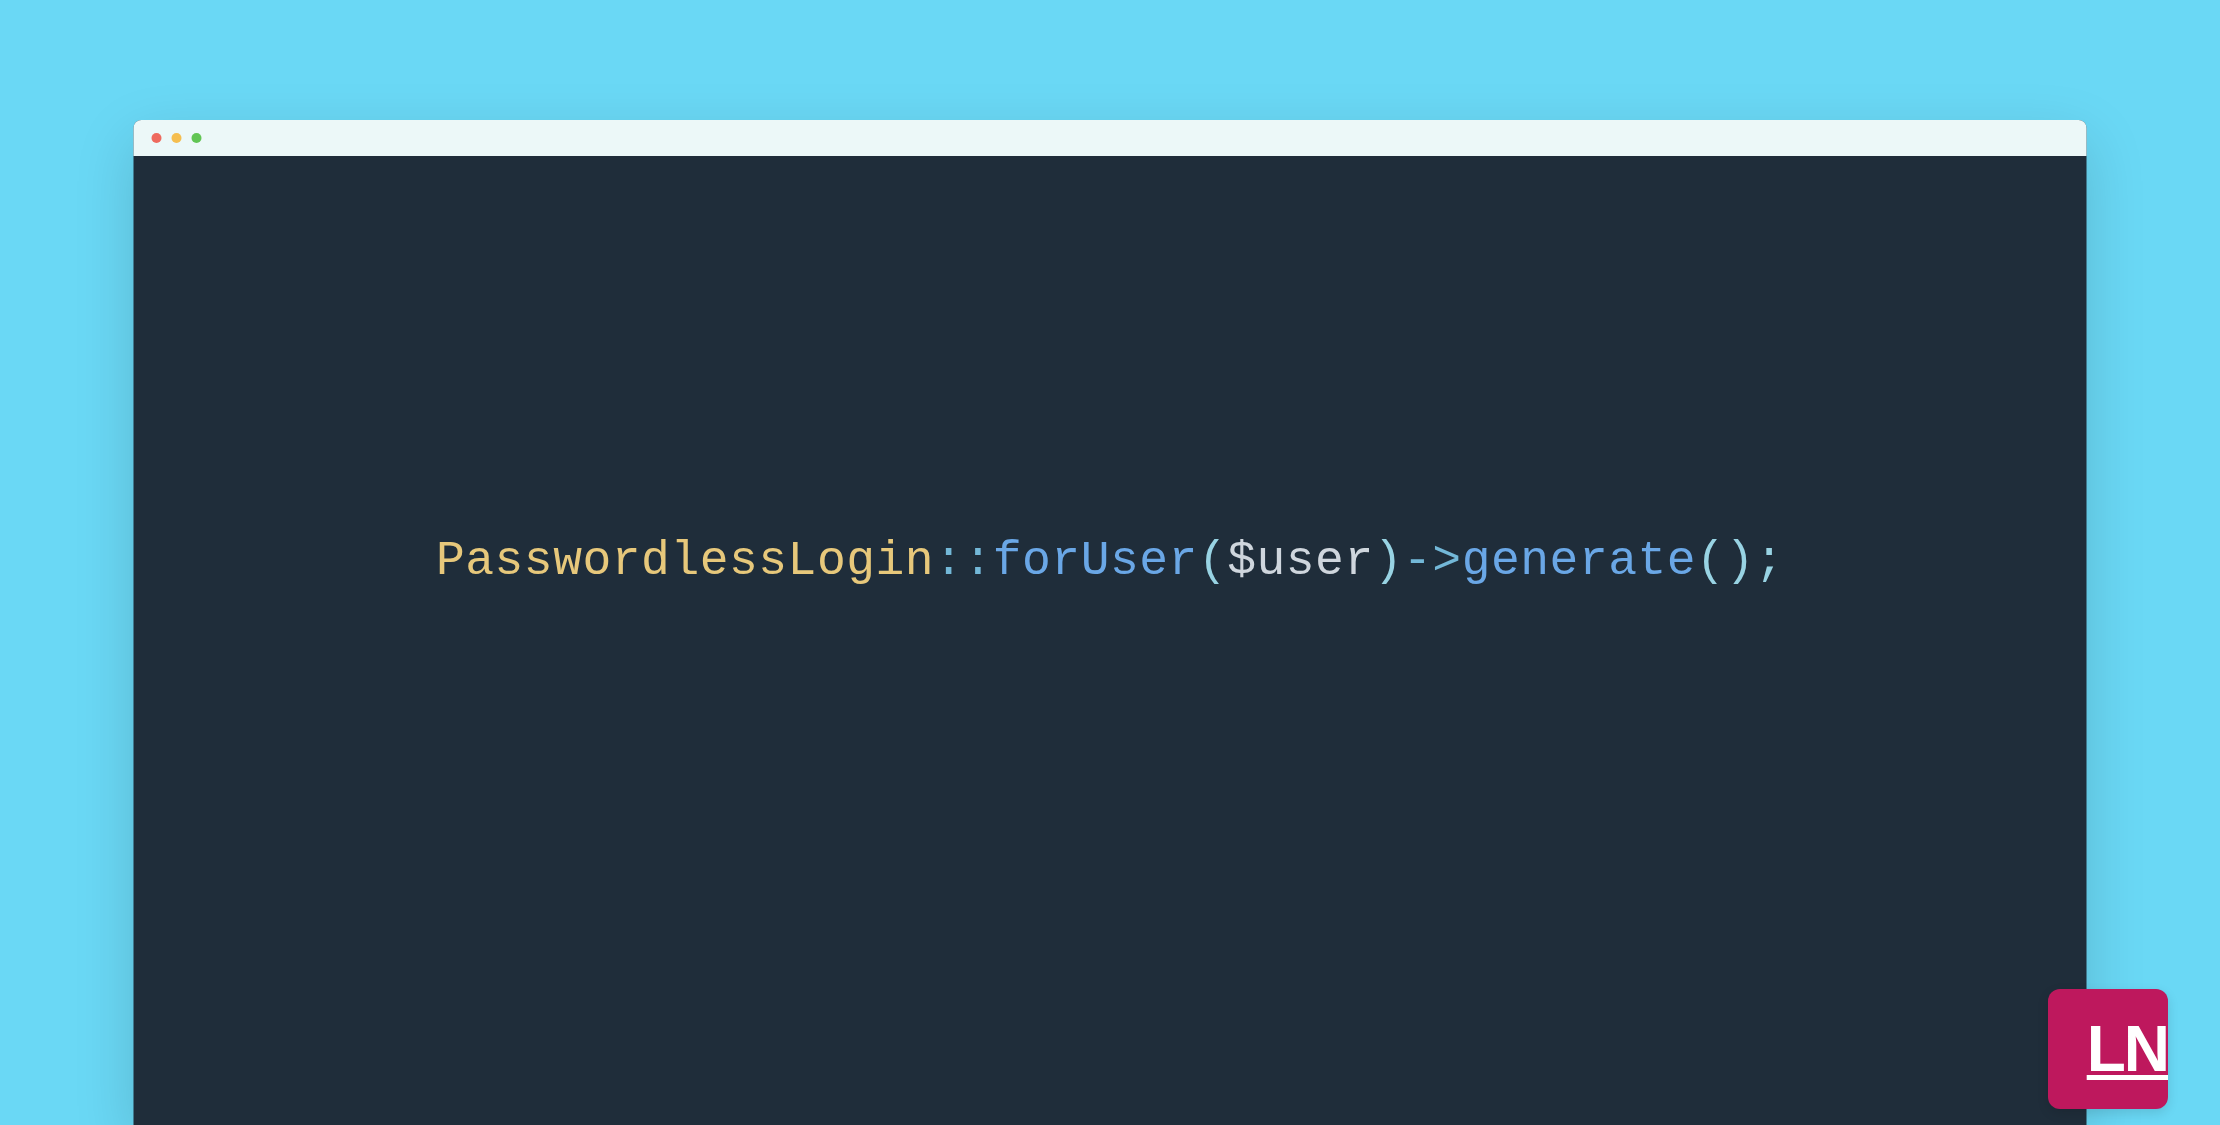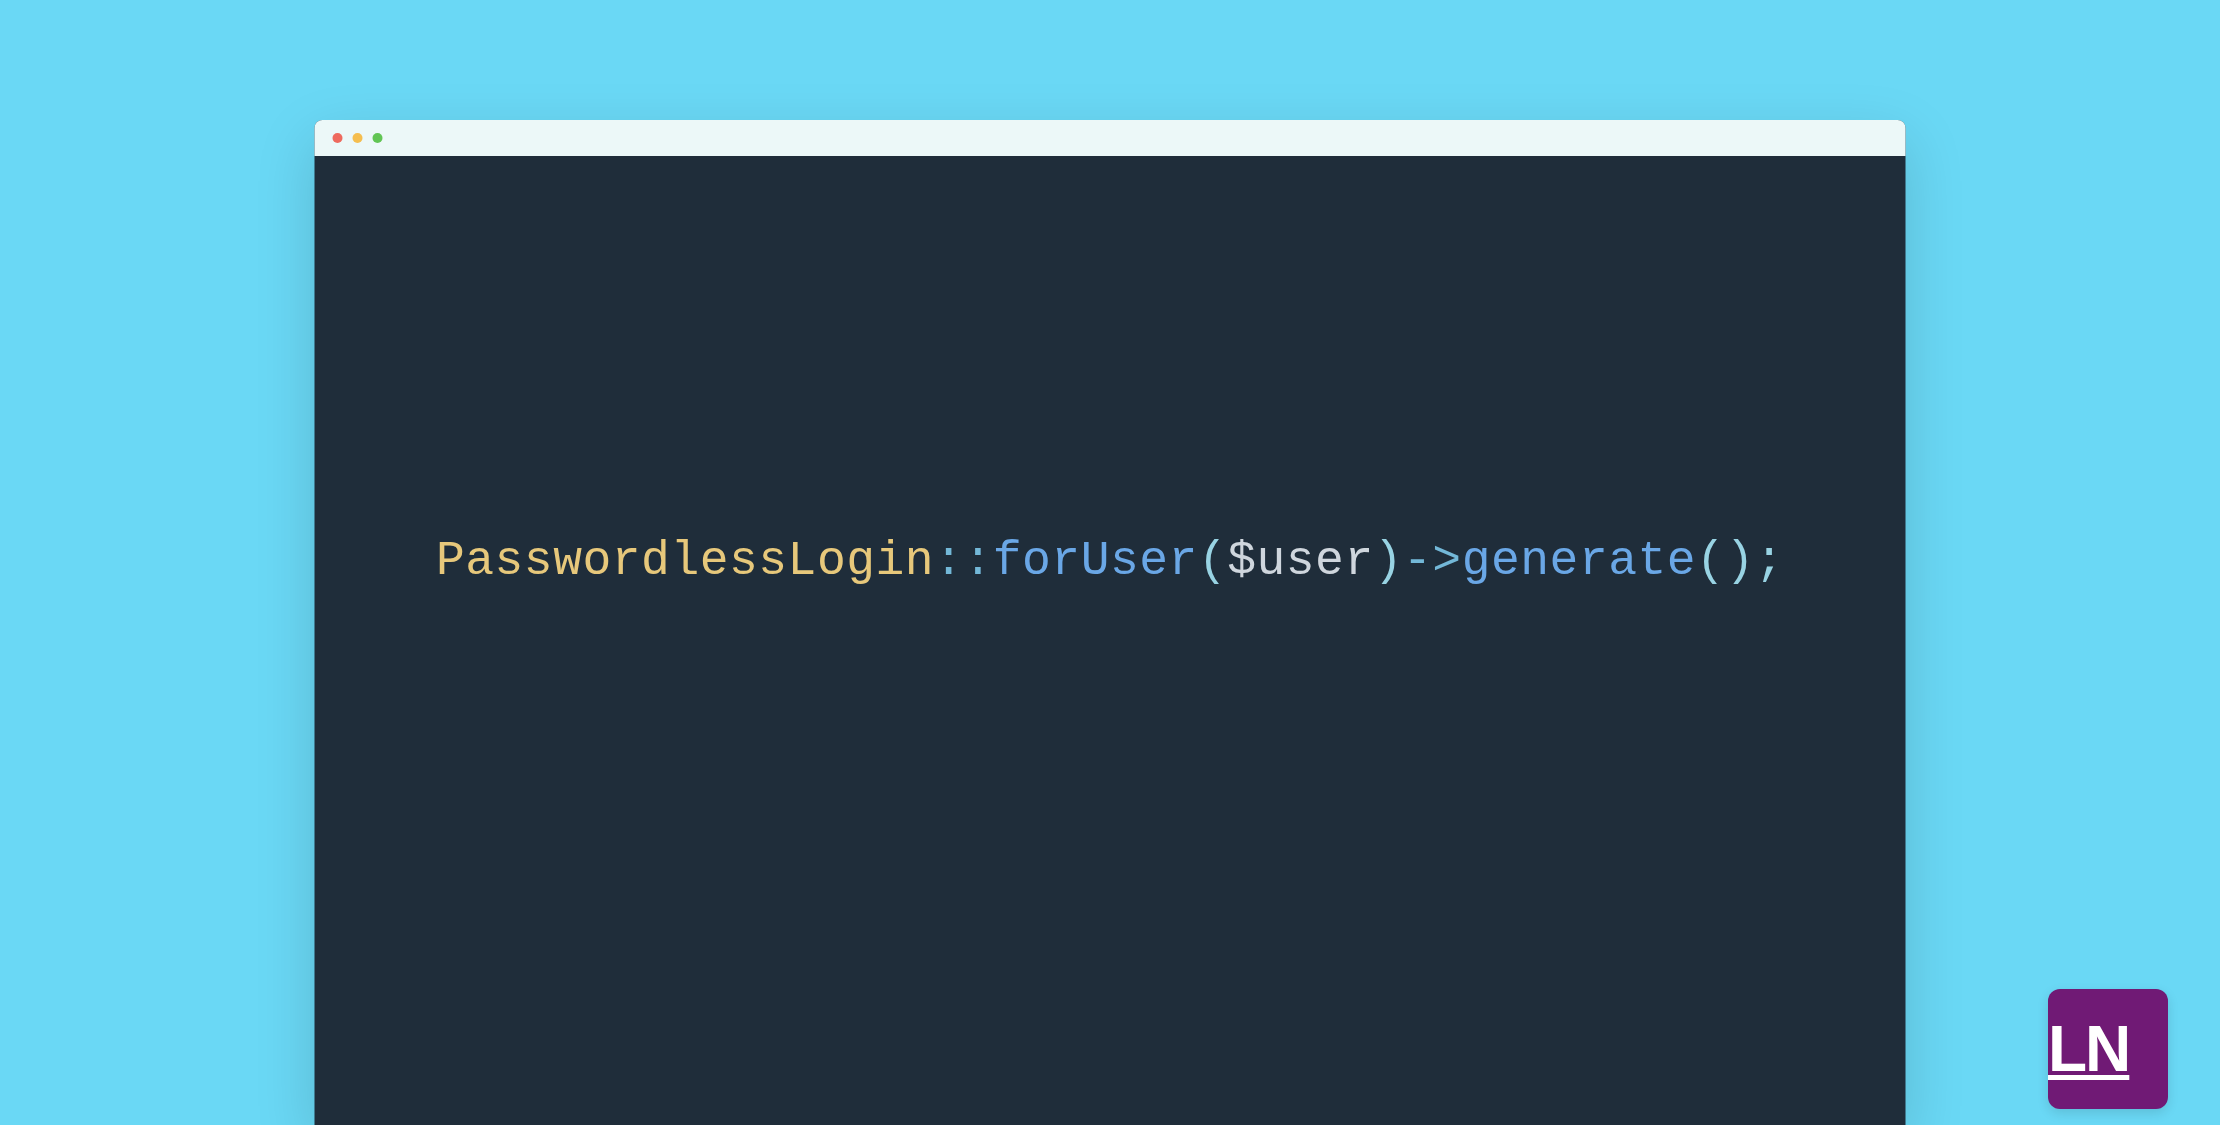--- a/index.html
+++ b/index.html
@@ -7,21 +7,21 @@
       width: 2220px;
       height: 1125px;
       background: #6ad8f5;
       display: flex;
       align-items: center;
       justify-content: center;
       position: relative;
       overflow: hidden;
     }
     .window {
-      width: 1591px;
+      width: 1953px;
       background: #1f2d3a;
       border-radius: 8px 8px 0 0;
       box-shadow: 0 20px 60px rgba(0,0,0,0.15);
       position: absolute;
       top: 120px;
       left: 50%;
       transform: translateX(-50%);
     }
     .titlebar {
       height: 36px;
@@ -55,25 +55,25 @@
     .tok-paren { color: #98d3e3; }
     .tok-var { color: #cfd6dd; }
     .tok-arrow { color: #73b8d8; }
     .tok-semi { color: #98d3e3; }
     .badge {
       position: absolute;
       right: 52px;
       bottom: 16px;
       width: 120px;
       height: 120px;
-      background: #701a75;
+      background: #be185d;
       border-radius: 12px;
       display: flex;
       align-items: center;
-      justify-content: flex-start;
+      justify-content: flex-end;
       box-shadow: 0 4px 12px rgba(0,0,0,0.12);
     }
     .badge-text {
       font-family: Arial, Helvetica, sans-serif;
       font-weight: 700;
       font-size: 64px;
       color: #ffffff;
       letter-spacing: -2px;
       text-decoration: underline;
       text-decoration-thickness: 5px;

